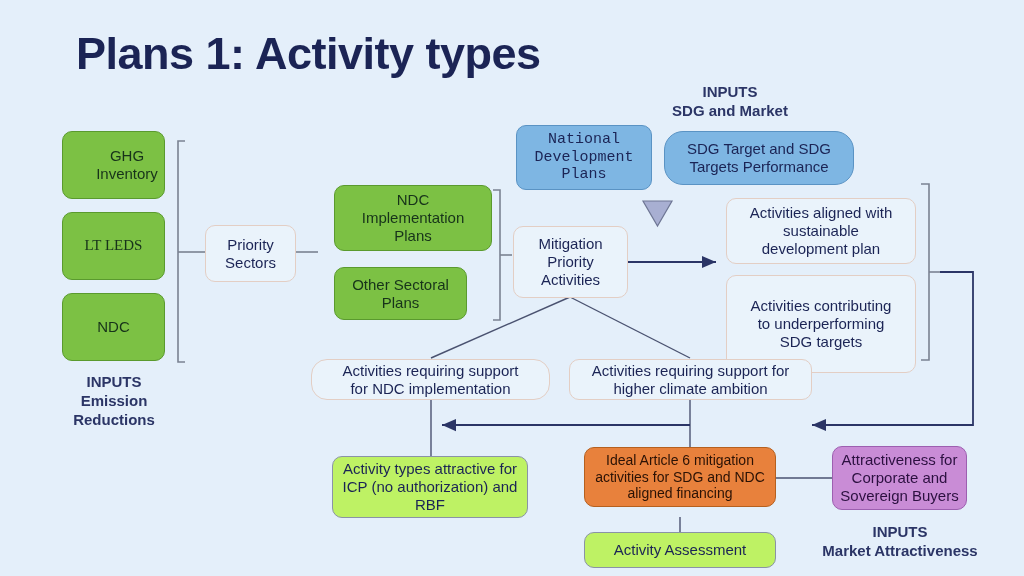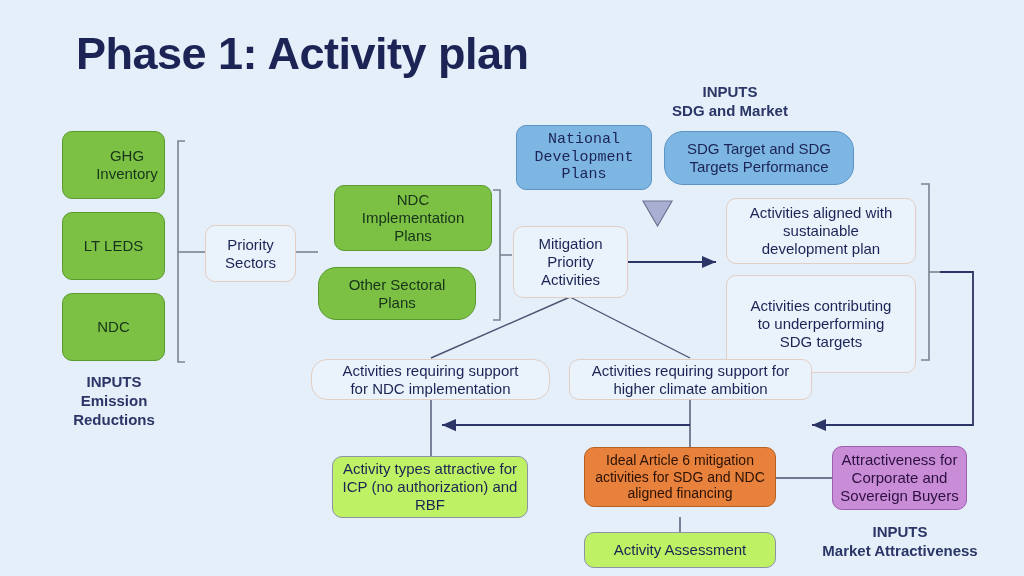--- a/index.html
+++ b/index.html
@@ -160,39 +160,39 @@
 
     <g stroke="#4a5270" stroke-width="1.4" fill="none">
       <path d="M680,517 L680,532"></path>
     </g>
 
     <g stroke="#4a5270" stroke-width="1.4" fill="none">
       <path d="M776,478 L832,478"></path>
     </g>
   </svg>
 
-  <div class="title">Phase 1: Activity plan</div>
+  <div class="title">Plans 1: Activity types</div>
 
   <div class="box box-green" style="left:62px; top:131px; width:103px; height:68px;padding-left:32px;">GHG<br>Inventory</div>
 
-  <div class="box box-green" style="left:62px; top:212px; width:103px; height:68px;">LT LEDS</div>
+  <div class="box box-green" style="left:62px; top:212px; width:103px; height:68px;font-family:Liberation Serif, serif;">LT LEDS</div>
 
   <div class="box box-green" style="left:62px; top:293px; width:103px; height:68px;">NDC</div>
 
   <div class="caption" style="left:40px; top:373px; width:148px;">
     <span class="caption-label">INPUTS</span>
     <span class="caption-label">Emission</span>
     <span class="caption-label">Reductions</span>
   </div>
 
   <div class="box box-pale" style="left:205px; top:225px; width:91px; height:57px;">Priority<br>Sectors</div>
 
   <div class="box box-green" style="left:334px; top:185px; width:158px; height:66px;">NDC<br>Implementation<br>Plans</div>
 
-  <div class="box box-green" style="left:318px; top:267px; width:158px; height:53px;border-radius:18px;">Other Sectoral<br>Plans</div>
+  <div class="box box-green" style="left:334px; top:267px; width:133px; height:53px;">Other Sectoral<br>Plans</div>
 
   <div class="box box-pale" style="left:513px; top:226px; width:115px; height:72px;">Mitigation<br>Priority<br>Activities</div>
 
   <div class="caption" style="left:585px; top:83px; width:290px; text-align:center;">
     <span class="caption-label">INPUTS</span>
     <span class="caption-label">SDG and Market</span>
   </div>
 
   <div class="box box-blue" style="left:516px; top:125px; width:136px; height:65px;font-family:Liberation Mono, monospace;">National<br>Development<br>Plans</div>
 

